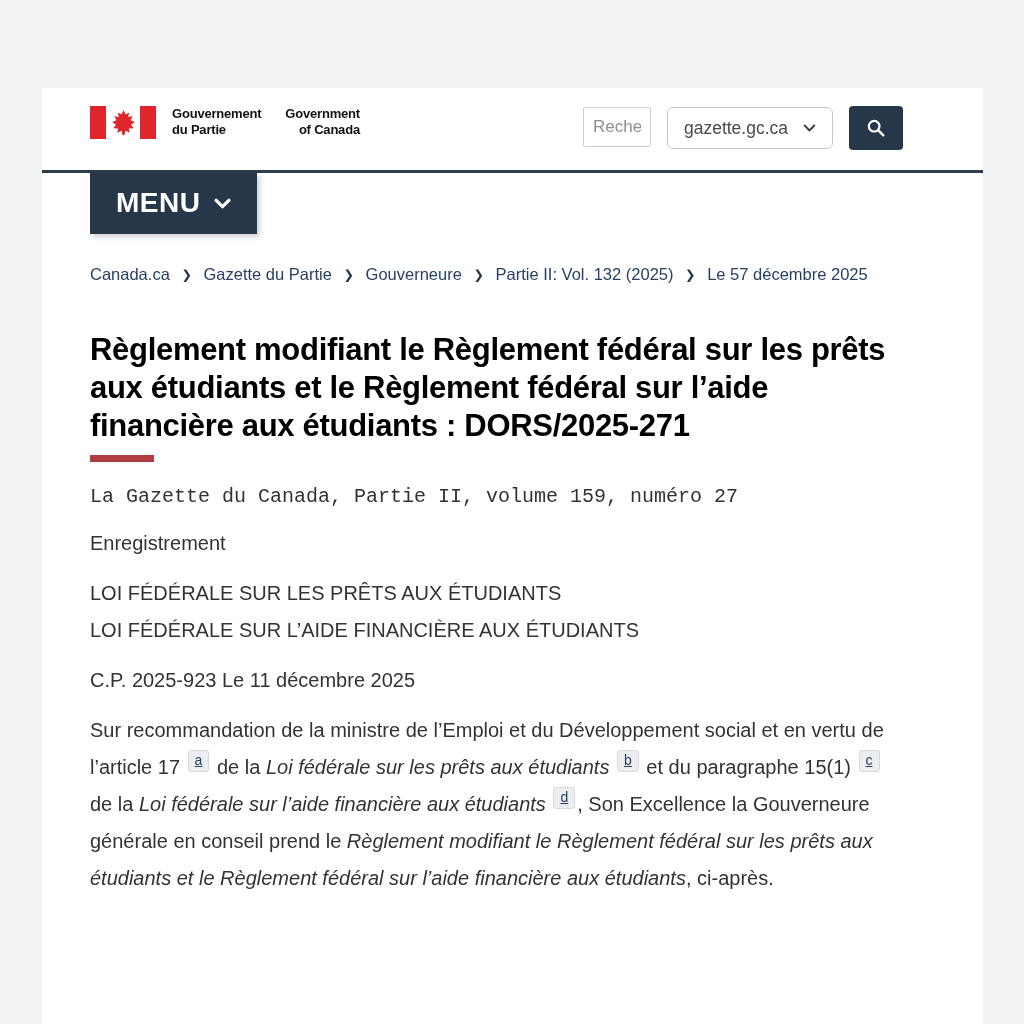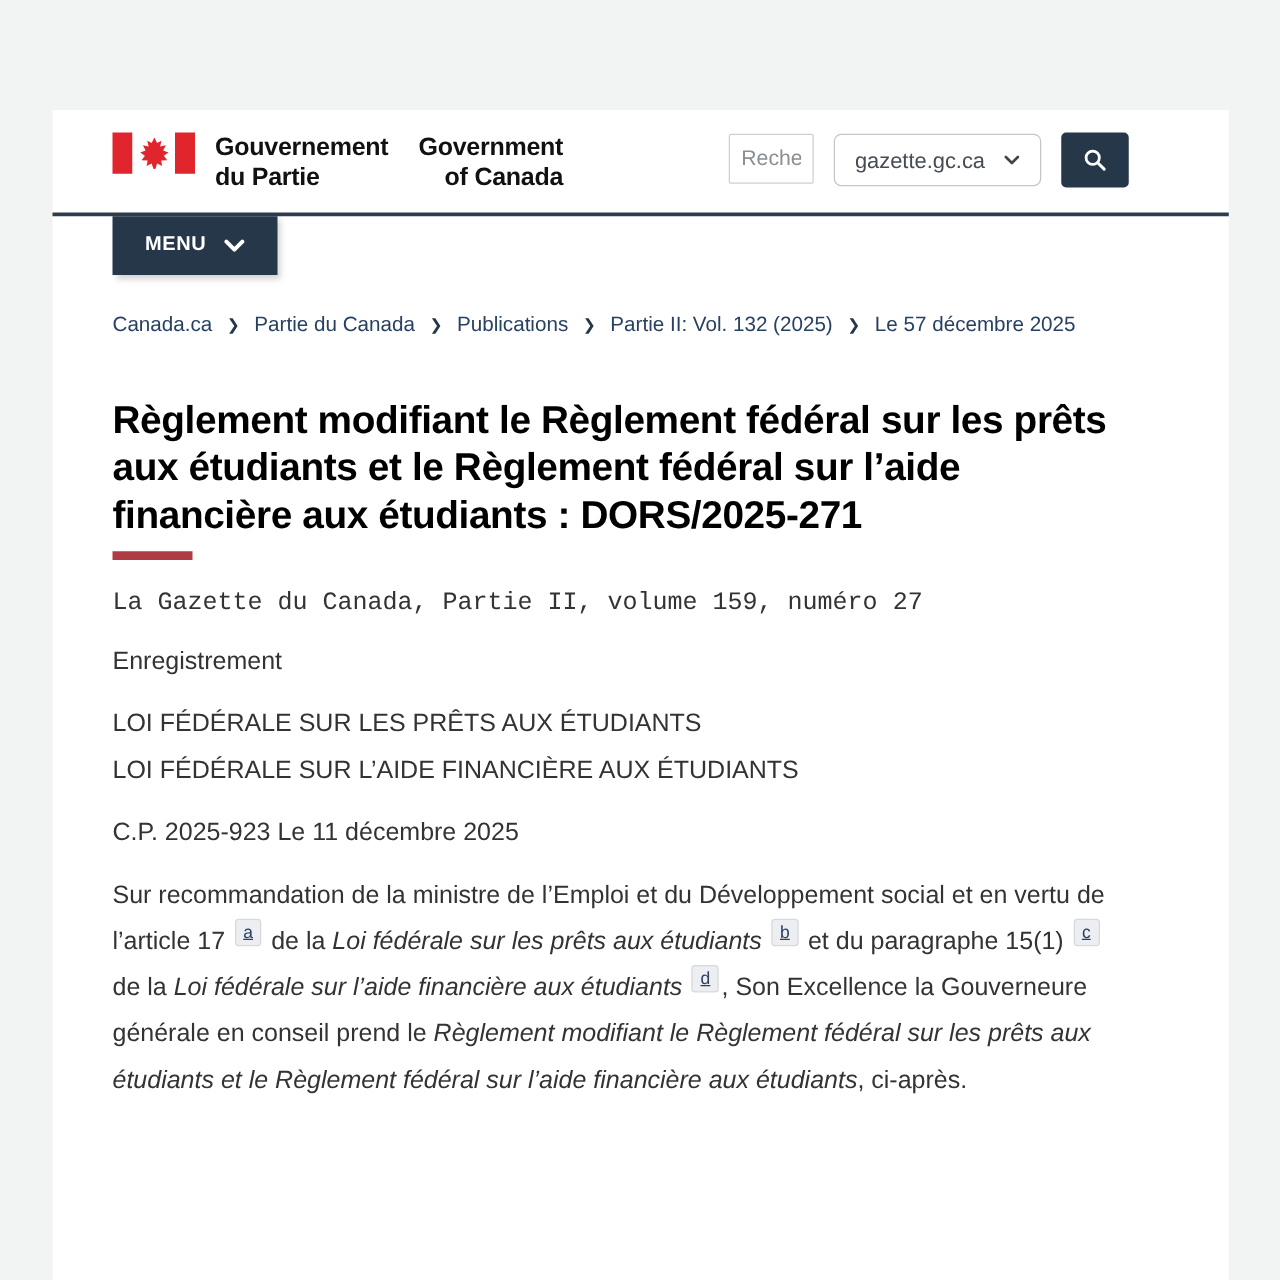--- a/index.html
+++ b/index.html
@@ -20,21 +20,21 @@
   
   .site-header {
     height:82px;
     padding:18px 80px 0 48px;
     display:flex; justify-content:space-between; align-items:flex-start;
   }
   .brand { display:flex; gap:16px; align-items:flex-start; cursor:pointer; }
   .flag { display:flex; width:66px; height:33px; flex:none; }
   .flag .band { width:16px; height:33px; background:#e0252c; }
   .flag .field { width:34px; height:33px; background:#fff; display:flex; align-items:center; justify-content:center; }
-  .wordmark { font-size:20px; font-weight:700; color:#111; line-height:1.22; letter-spacing:-0.2px; }
+  .wordmark { font-size:13px; font-weight:700; color:#111; line-height:1.22; letter-spacing:-0.2px; }
   .wordmark + .wordmark { margin-left:8px;text-align:right; }
 
   .search-area { display:flex; gap:16px; align-items:flex-start; margin-top:1px; }
   .search-input {
     width:68px; height:40px;
     border:1px solid #cfcfcf; border-radius:2px;
     padding:0 9px; font-size:17px;
     font-family:"Liberation Sans", sans-serif;
     color:#555; outline:none;
   }
@@ -54,21 +54,21 @@
 
   
   .menu-strip { border-top:3px solid #2d3d4c; }
   .menu-btn {
     margin-left:48px;
     background:#26374a; color:#fff;
     border:none; cursor:pointer;
     display:inline-flex; align-items:center; gap:14px;
     padding:14px 26px 15px 26px;
     font-family:"Liberation Sans", sans-serif;
-    font-size:16px; font-weight:700; letter-spacing:0.5px;
+    font-size:28px; font-weight:700; letter-spacing:0.5px;
     box-shadow:3px 3px 5px rgba(0,0,0,0.18);
   }
 
   
   .breadcrumb { margin:28px 48px 0 48px; font-size:16.5px; line-height:1.5; }
   .breadcrumb a { color:#284162; }
   .breadcrumb .sep {
     font-family:"DejaVu Sans", sans-serif;
     color:#26374a; font-size:12.5px;
     padding:0 7px; position:relative; top:-1px;
@@ -142,23 +142,23 @@
       <span>MENU</span>
       <svg width="17" height="11" viewBox="0 0 16 10">
         <polyline points="2,2 8,8 14,2" fill="none" stroke="#fff" stroke-width="3" stroke-linecap="round" stroke-linejoin="round"></polyline>
       </svg>
     </button>
   </div>
 
   <nav class="breadcrumb">
     <a>Canada.ca</a>
     <span class="sep">❯</span>
-    <a>Partie du Canada</a>
+    <a>Gazette du Partie</a>
     <span class="sep">❯</span>
-    <a>Publications</a>
+    <a>Gouverneure</a>
     <span class="sep">❯</span>
     <a>Partie II: Vol. 132 (2025)</a>
     <span class="sep">❯</span>
     <a>Le 57 décembre 2025</a>
   </nav>
 
   <main class="article">
     <h1 class="page-title">Règlement modifiant le Règlement fédéral sur les prêts aux étudiants et le Règlement fédéral sur l’aide financière aux étudiants : DORS/2025-271</h1>
     <div class="title-rule"></div>
 

